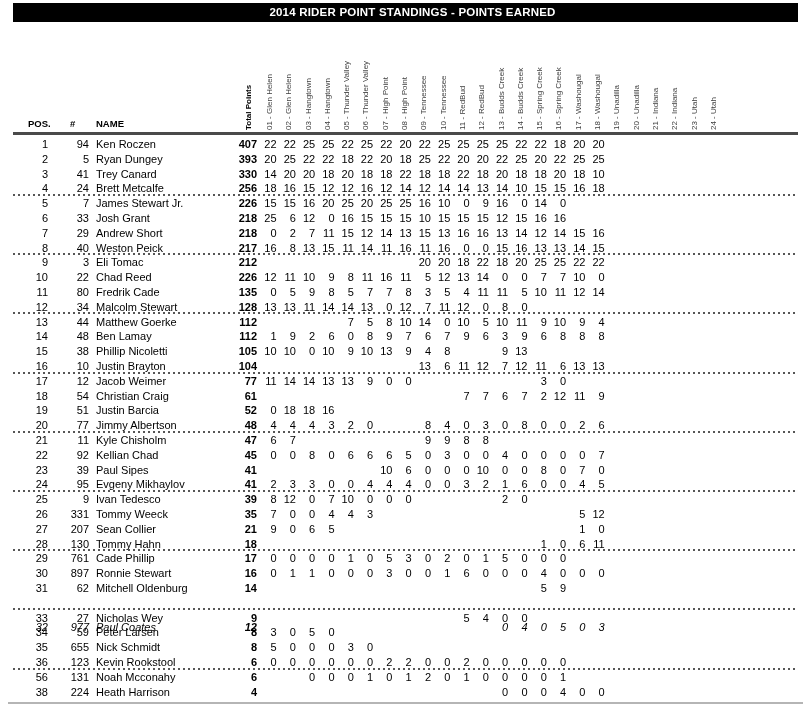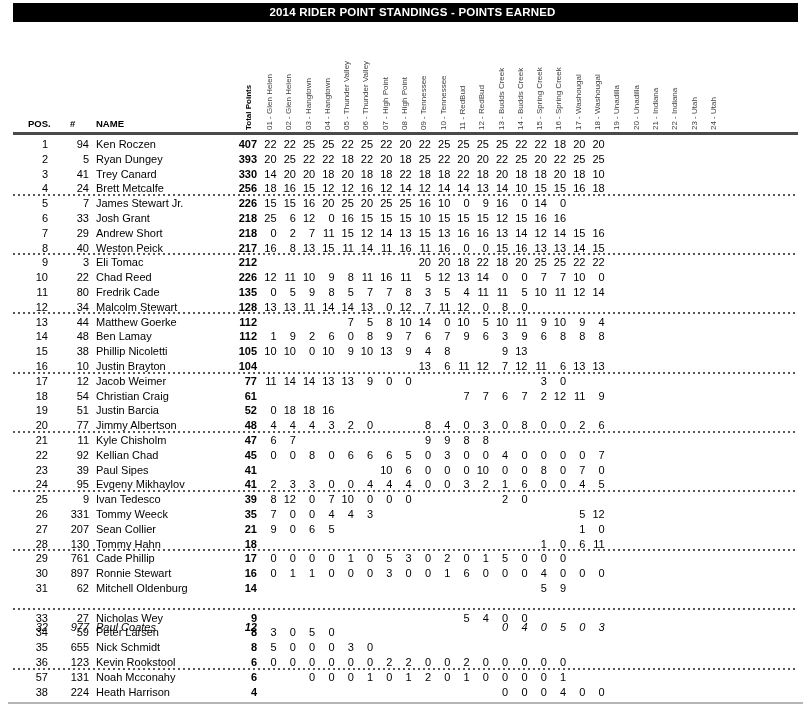--- a/index.html
+++ b/index.html
@@ -743,21 +743,21 @@
         <span class="pts" style="left: 431.3px;">0</span>
         <span class="pts" style="left: 450.6px;">2</span>
         <span class="pts" style="left: 469.9px;">0</span>
         <span class="pts" style="left: 489.2px;">0</span>
         <span class="pts" style="left: 508.5px;">0</span>
         <span class="pts" style="left: 527.8px;">0</span>
         <span class="pts" style="left: 547.1px;">0</span>
       </div>
       <div class="dash" style="top: 667.6px;"></div>
       <div class="row" style="top: 669.8px;">
-        <span class="pos">57</span>
+        <span class="pos">56</span>
         <span class="num">131</span>
         <span class="name">Noah Mcconahy</span>
         <span class="total">6</span>
         <span class="pts" style="left: 296.2px;">0</span>
         <span class="pts" style="left: 315.5px;">0</span>
         <span class="pts" style="left: 334.8px;">0</span>
         <span class="pts" style="left: 354.1px;">1</span>
         <span class="pts" style="left: 373.4px;">0</span>
         <span class="pts" style="left: 392.7px;">1</span>
         <span class="pts" style="left: 412px;">2</span>

